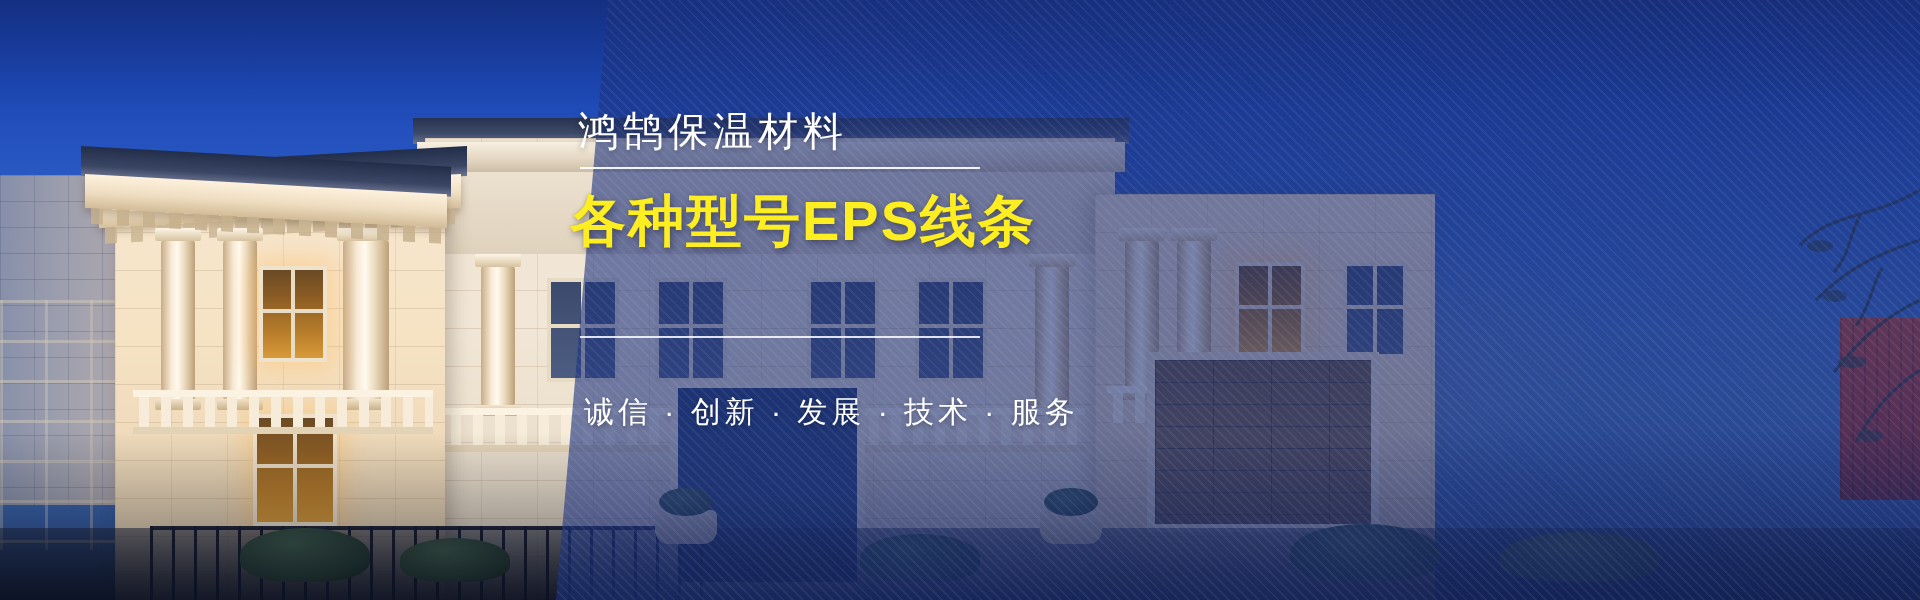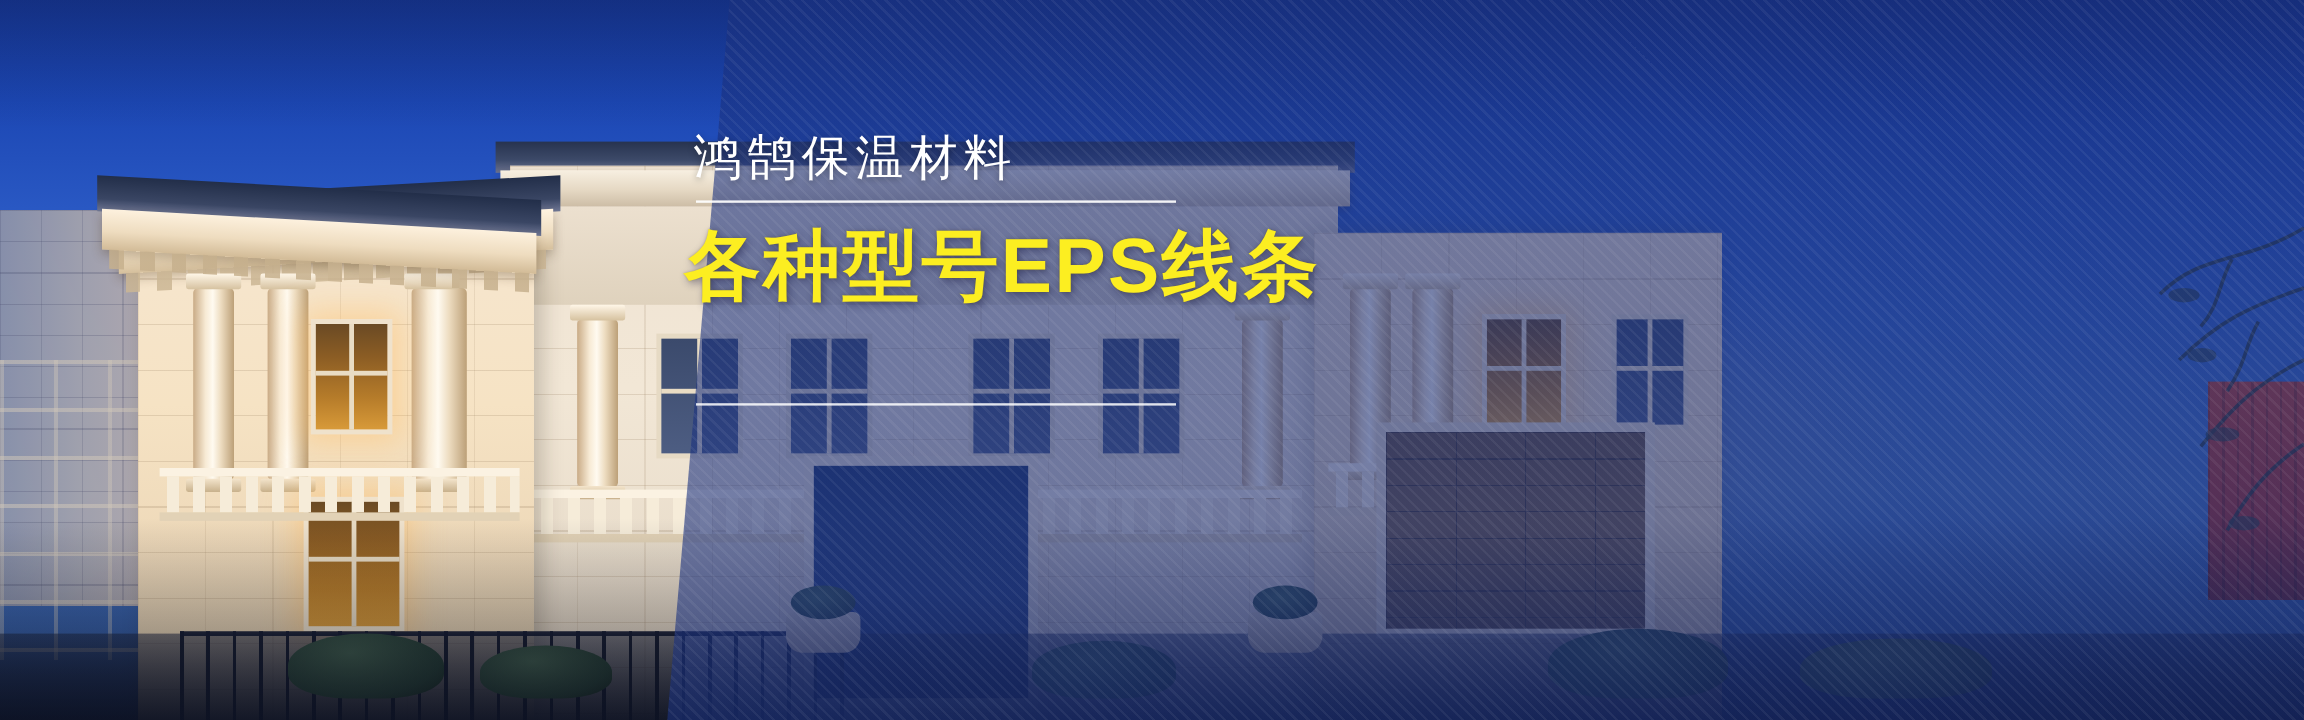--- a/index.html
+++ b/index.html
@@ -464,21 +464,21 @@
 
   .headline {
     position: absolute;
     left: 10px;
     top: 186px;
     width: 880px;
   }
   .headline-line {
     display: block;
     color: #fcee21;
-    font-size: 64px;
+    font-size: 56px;
     line-height: 70px;
     font-weight: 700;
     letter-spacing: 2px;
     white-space: nowrap;
     text-shadow:
       0 0 2px rgba(90,70,0,0.35),
       2px 3px 7px rgba(20,20,60,0.45);
   }
 
   .rule-bot {
@@ -634,15 +634,16 @@
     <div class="brand">鸿鹄保温材料</div>
 
     <div class="rule-top"></div>
 
     <div class="headline">
       <span class="headline-line">各种型号EPS线条</span>
     </div>
 
     <div class="rule-bot"></div>
 
+    <div class="tagline">诚信 · 创新 · 发展 · 技术 · 服务</div>
   </div>
 
 </div>
 
 </body></html>

